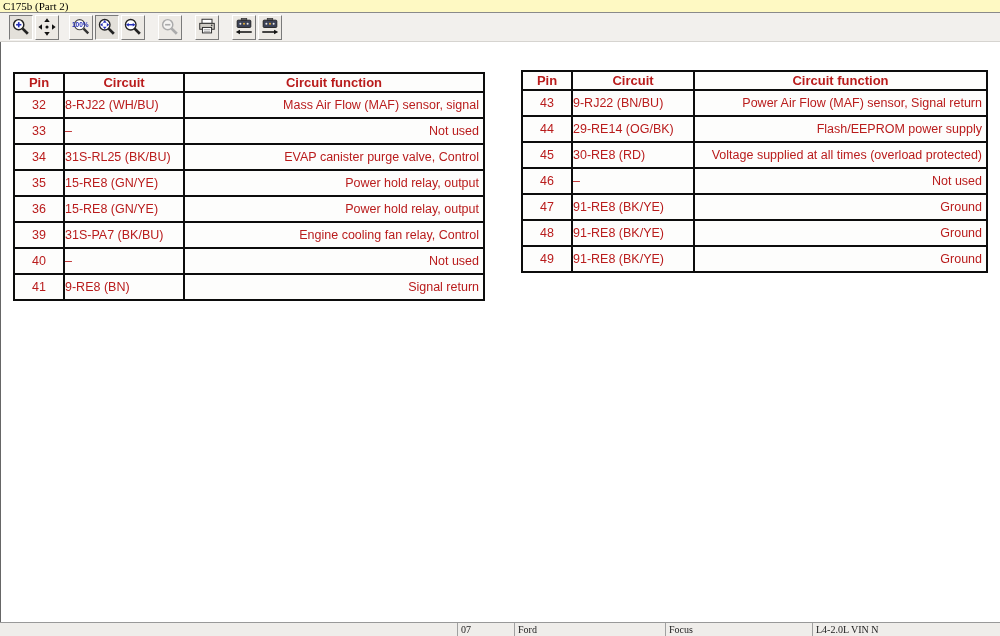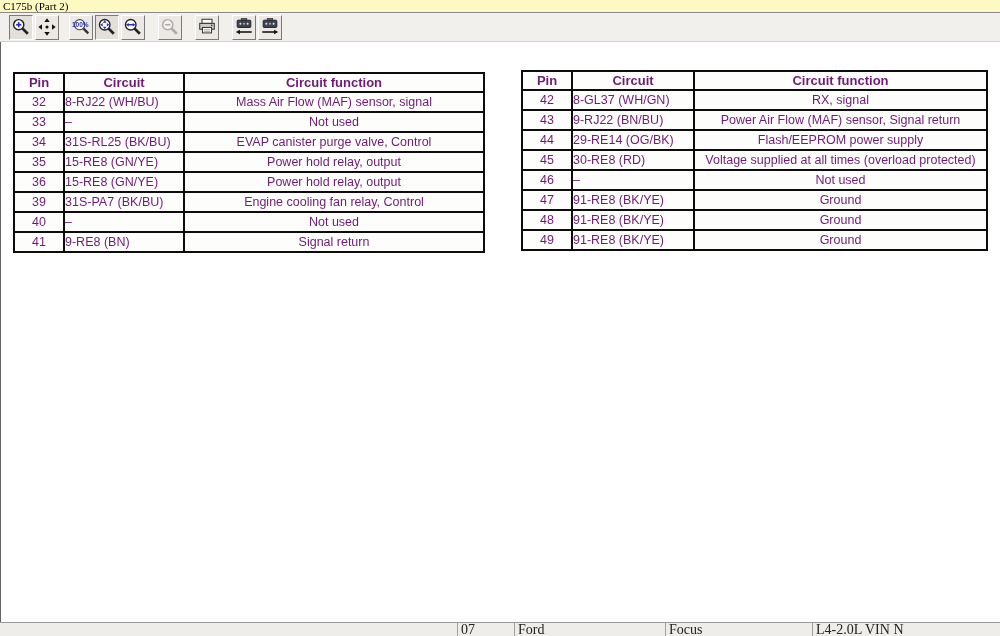--- a/index.html
+++ b/index.html
@@ -53,46 +53,46 @@
     overflow:hidden;
   }
 
   
   table.pintable {
     position:absolute;
     border-collapse:collapse;
     table-layout:fixed;
     font-family:"Liberation Sans", sans-serif;
     font-size:12.5px;
-    color:#701a75;
+    color:#b91c1c;
     background:#fdfdfc;
   }
   table.pintable th, table.pintable td {
     border:2px solid #0c0c0c;
     overflow:hidden;
   }
   table.pintable thead th {
     height:19px; font-size:13px; font-weight:bold; text-align:center;
     padding:0 2px;
   }
-  table.pintable tbody td { height:20px; }
+  table.pintable tbody td { height:26px; }
   table.pintable td.col-pin { text-align:center; }
   table.pintable td.col-circuit { text-align:left;margin-left:18px; }
-  table.pintable td.col-fn { text-align:center; padding:1px 4px; line-height:16px; }
+  table.pintable td.col-fn { text-align:right; padding:1px 4px; line-height:16px; }
   .tbl-left  { left:12px;  top:30px; width:470px; }
   .tbl-right { left:520px; top:28px; width:465px; }
 
   
   .statusbar {
     height:14px; flex:0 0 14px;
     background:#efedea;
     border-top:1px solid #999;
     display:flex;
     font-family:"Liberation Serif", serif;
-    font-size:14px; line-height:13px; color:#222;
+    font-size:10px; line-height:13px; color:#222;
   }
   .sb-cell { border-left:1px solid #a0a0a0; padding-left:3px; white-space:nowrap; overflow:hidden; }
   .sb-0 { width:457px; border-left:none; }
   .sb-1 { width:38px; }
   .sb-2 { width:151px;margin-left:19px; }
   .sb-3 { width:147px; }
   .sb-4 { flex:1; }
 </style>
 </head>
 <body>
@@ -280,25 +280,20 @@
       </colgroup>
     <thead>
         <tr>
           <th>Pin</th>
           <th>Circuit</th>
           <th>Circuit function</th>
         </tr>
       </thead>
     <tbody>
         <tr>
-          <td class="col-pin">42</td>
-          <td class="col-circuit">8-GL37 (WH/GN)</td>
-          <td class="col-fn">RX, signal</td>
-        </tr>
-        <tr>
           <td class="col-pin">43</td>
           <td class="col-circuit">9-RJ22 (BN/BU)</td>
           <td class="col-fn">Power Air Flow (MAF) sensor, Signal return</td>
         </tr>
         <tr>
           <td class="col-pin">44</td>
           <td class="col-circuit">29-RE14 (OG/BK)</td>
           <td class="col-fn">Flash/EEPROM power supply</td>
         </tr>
         <tr>

